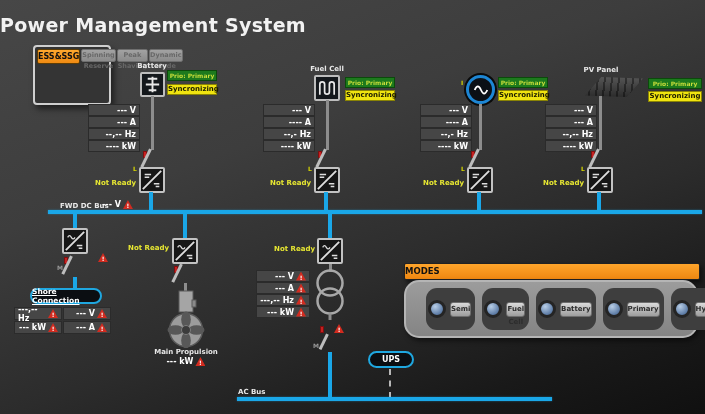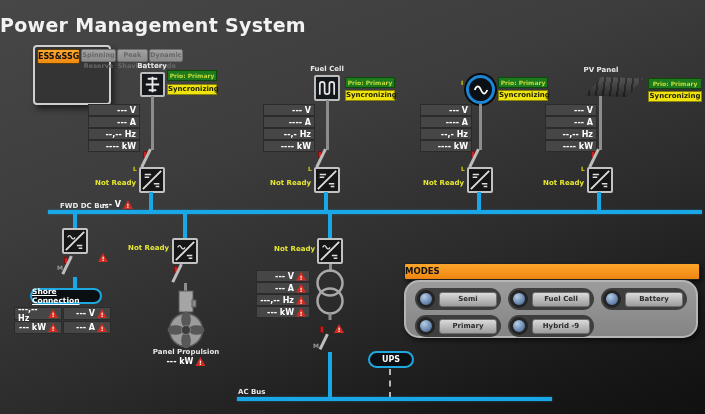--- a/index.html
+++ b/index.html
@@ -40,21 +40,21 @@
   .redm{width:4px;height:7px;background:#c62020;border:1px solid #7e0f0f;box-sizing:border-box;}
   .mark{font-size:6px;font-weight:bold;}
   .nr{color:#e8e832;font-size:7px;font-weight:bold;text-align:right;}
   
   .pillbtn{box-sizing:border-box;border:2px solid #1fa7e0;border-radius:9px;background:#0b0e12;color:#fff;
        font-weight:bold;display:flex;align-items:center;justify-content:center;}
   
   .modes-head{background:linear-gradient(#ffa52b,#ee8711);border:1px solid #222;border-radius:2px;color:#111;
        font-weight:bold;font-size:8.5px;text-align:left;line-height:14px;box-shadow:2px 3px 4px rgba(0,0,0,.5);}
   .modes-body{box-sizing:border-box;background:linear-gradient(#9c9c9c,#848484);border:2px solid #b5b5b5;border-radius:15px;
-       display:grid;grid-template-columns:1fr 1fr 1fr;gap:5px 7px;padding:6px 9px;box-shadow:2px 3px 5px rgba(0,0,0,.5);}
+       display:grid;grid-template-columns:1fr 1fr 1fr 1fr 1fr;gap:5px 7px;padding:6px 20px;box-shadow:2px 3px 5px rgba(0,0,0,.5);}
   .mode-btn{display:flex;align-items:center;gap:4px;background:#3e3e3e;border-radius:11px;padding:2px 4px 2px 2px;cursor:pointer;}
   .lamp{width:12px;height:12px;border-radius:50%;flex:0 0 auto;border:3px solid #242424;
        background:radial-gradient(circle at 35% 30%,#b7cde6,#5d7ca6 70%);}
   .mode-pill{flex:1;height:13px;background:linear-gradient(#dadada,#9d9d9d);border-radius:3px;border:1px solid #6e6e6e;
        color:#2d2d2d;font-weight:bold;font-size:7px;text-align:center;line-height:13px;}
   .dash{border-left:2px dashed #b8b8b8;width:0;}
 </style>
 </head>
 <body>
 
@@ -270,21 +270,21 @@
       <rect x="12" y="1" width="14" height="21" fill="#a5a5a5" stroke="#5a5a5a"></rect>
       <rect x="25" y="10" width="4" height="7" fill="#8a8a8a" stroke="#5a5a5a"></rect>
       <circle cx="19" cy="40" r="16.5" fill="#9c9c9c" stroke="#5a5a5a" stroke-width="1.5"></circle>
       <ellipse cx="19" cy="29.5" rx="4.8" ry="8" fill="#585858"></ellipse>
       <ellipse cx="19" cy="50.5" rx="4.8" ry="8" fill="#585858"></ellipse>
       <ellipse cx="8.5" cy="40" rx="8" ry="4.8" fill="#585858"></ellipse>
       <ellipse cx="29.5" cy="40" rx="8" ry="4.8" fill="#585858"></ellipse>
       <circle cx="19" cy="40" r="4.5" fill="#3c3c3c" stroke="#7d7d7d"></circle>
     </svg>
   </div>
-  <div class="abs lbl" style="left:150px;top:348px;width:72px;text-align:center;">Panel Propulsion</div>
+  <div class="abs lbl" style="left:150px;top:348px;width:72px;text-align:center;">Main Propulsion</div>
   <div class="abs" style="left:158px;top:357px;width:56px;display:flex;justify-content:center;align-items:center;gap:2px;color:#fff;font-weight:bold;font-size:8px;">
     <span>--- kW</span>
       <span class="warn">!</span>
   </div>
 
   <div class="abs vblue" style="left:328px;top:214px;height:26px;"></div>
   <div class="abs nr" style="left:265px;top:245px;width:50px;">Not Ready</div>
   <div class="abs conv" style="left:317px;top:238px;width:26px;height:26px;">
     <svg width="22" height="22" viewBox="0 0 24 24">
         <path d="M2 22 L22 2" stroke="#ddd" stroke-width="2"></path>

